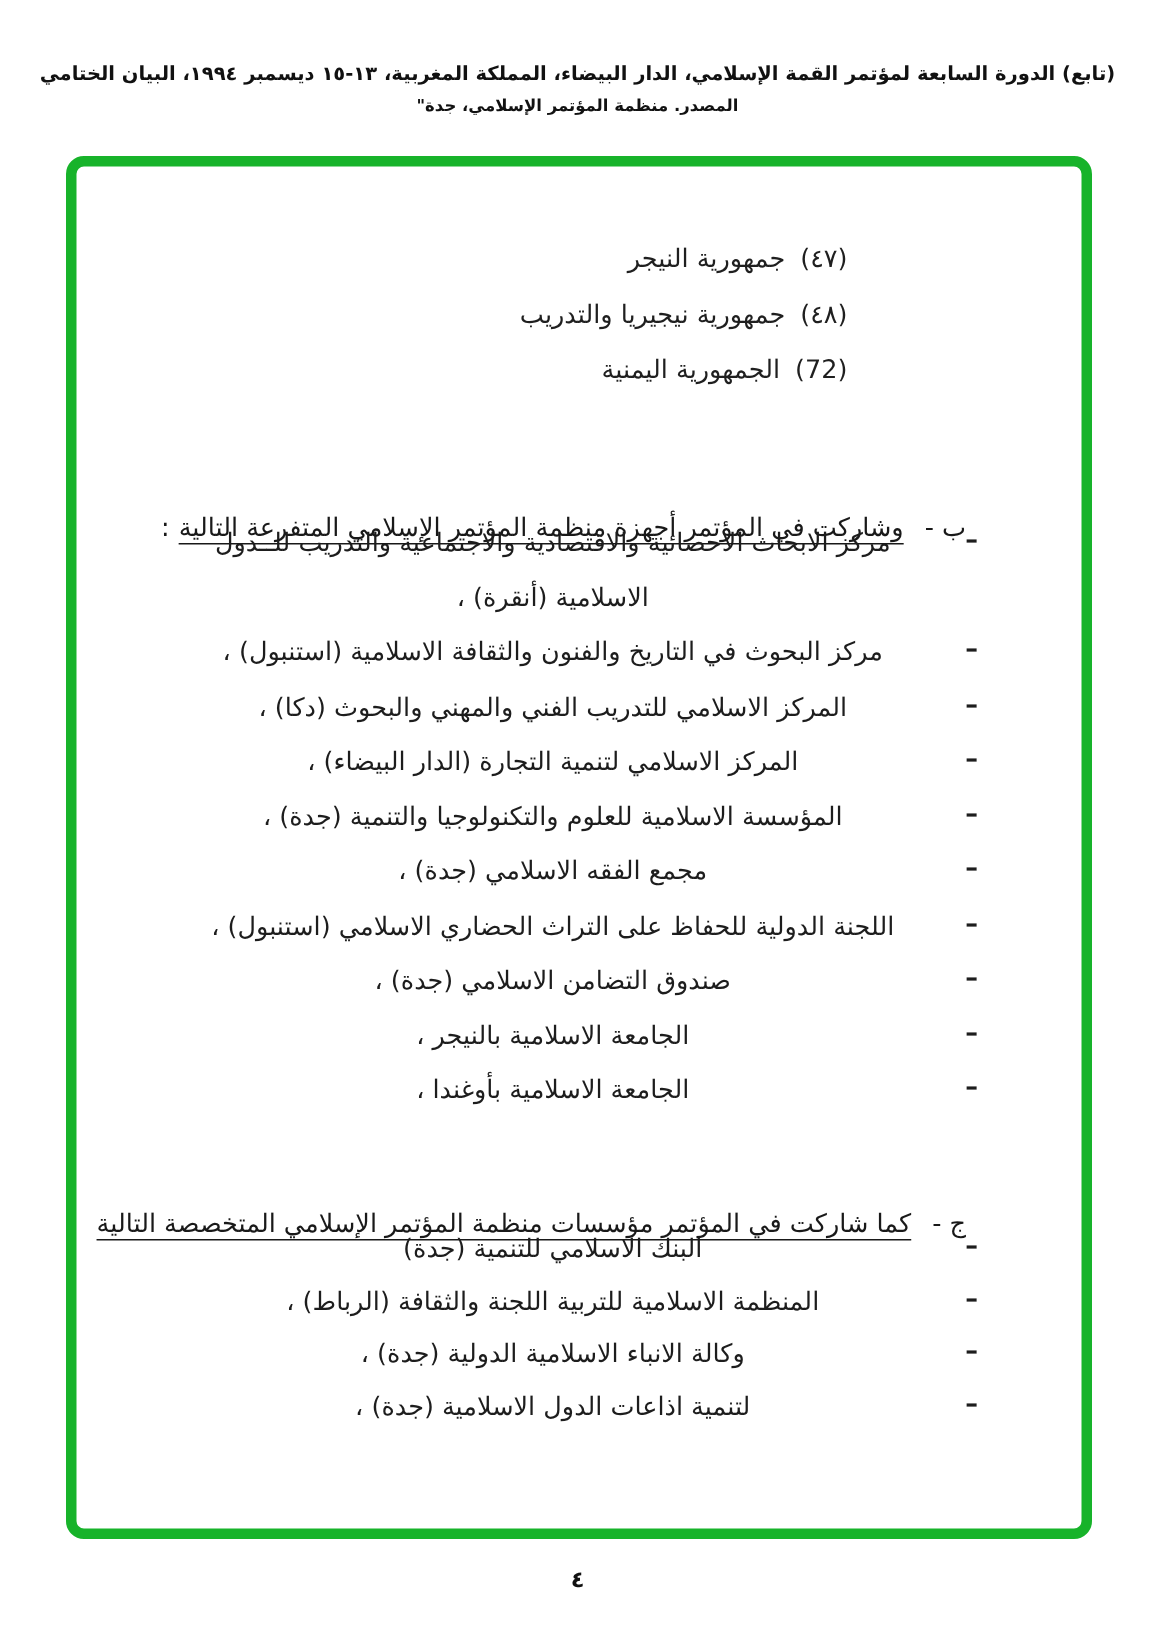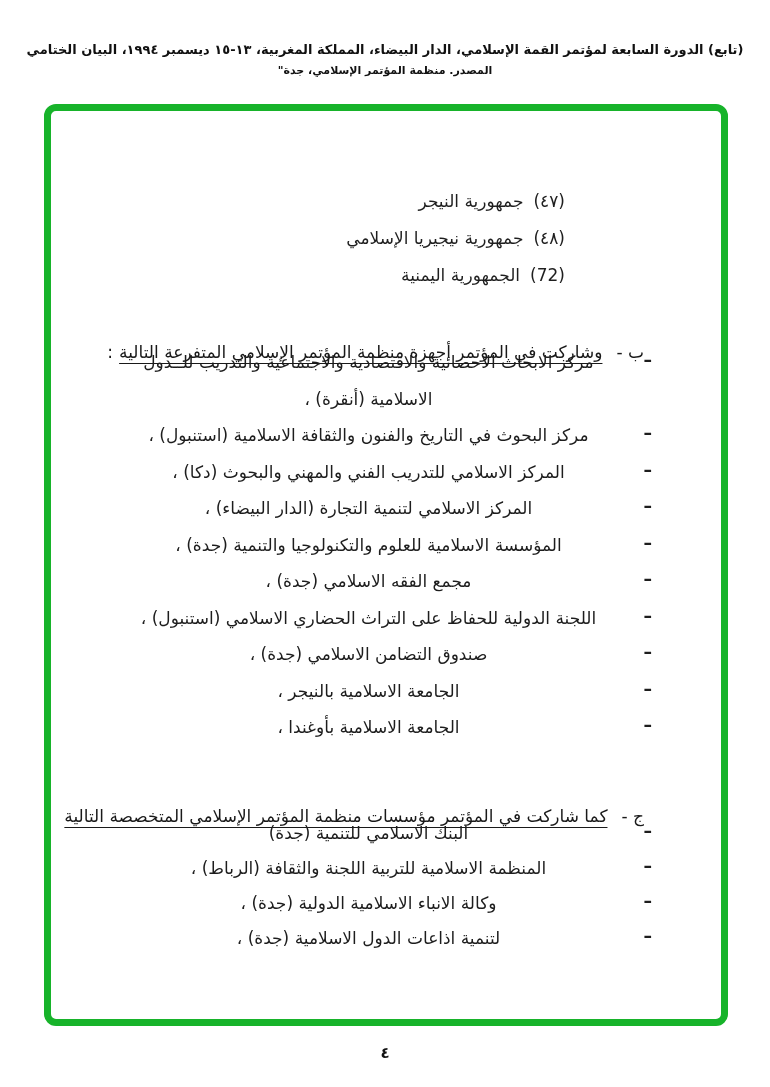--- a/index.html
+++ b/index.html
@@ -33,21 +33,21 @@
   }
 
   
   .num-list{
     position:absolute;top:163px;right:205px;
     direction:rtl;text-align:right;
     font-size:17px;
   }
   .num-row{display:flex;direction:rtl;align-items:baseline;height:37px;gap:10px;}
   .num-row .num{white-space:nowrap;}
-  .num-row .country{white-space:nowrap;margin-top:28px;}
+  .num-row .country{white-space:nowrap;}
 
   
   .section-heading{
     position:absolute;right:126px;left:132px;
     direction:rtl;text-align:right;
     font-size:17px;color:#191919;
     white-space:nowrap;
     margin-top:30px;
   }
   .section-b-heading{top:312px;}
@@ -100,21 +100,21 @@
 
   <div class="green-frame" style="border-color: rgb(23, 179, 42);"></div>
 
   <div class="num-list">
     <div class="num-row">
       <span class="num">(٤٧)</span>
       <span class="country">جمهورية النيجر</span>
     </div>
     <div class="num-row">
       <span class="num">(٤٨)</span>
-      <span class="country">جمهورية نيجيريا الإسلامي</span>
+      <span class="country">جمهورية نيجيريا والتدريب</span>
     </div>
     <div class="num-row">
       <span class="num">(72)</span>
       <span class="country">الجمهورية اليمنية</span>
     </div>
   </div>
 
   <div class="section-heading section-b-heading">
     <span class="prefix">ب -</span><span class="title">وشاركت في المؤتمر أجهزة منظمة المؤتمر الإسلامي المتفرعة التالية</span><span class="suffix">:</span>
   </div>

